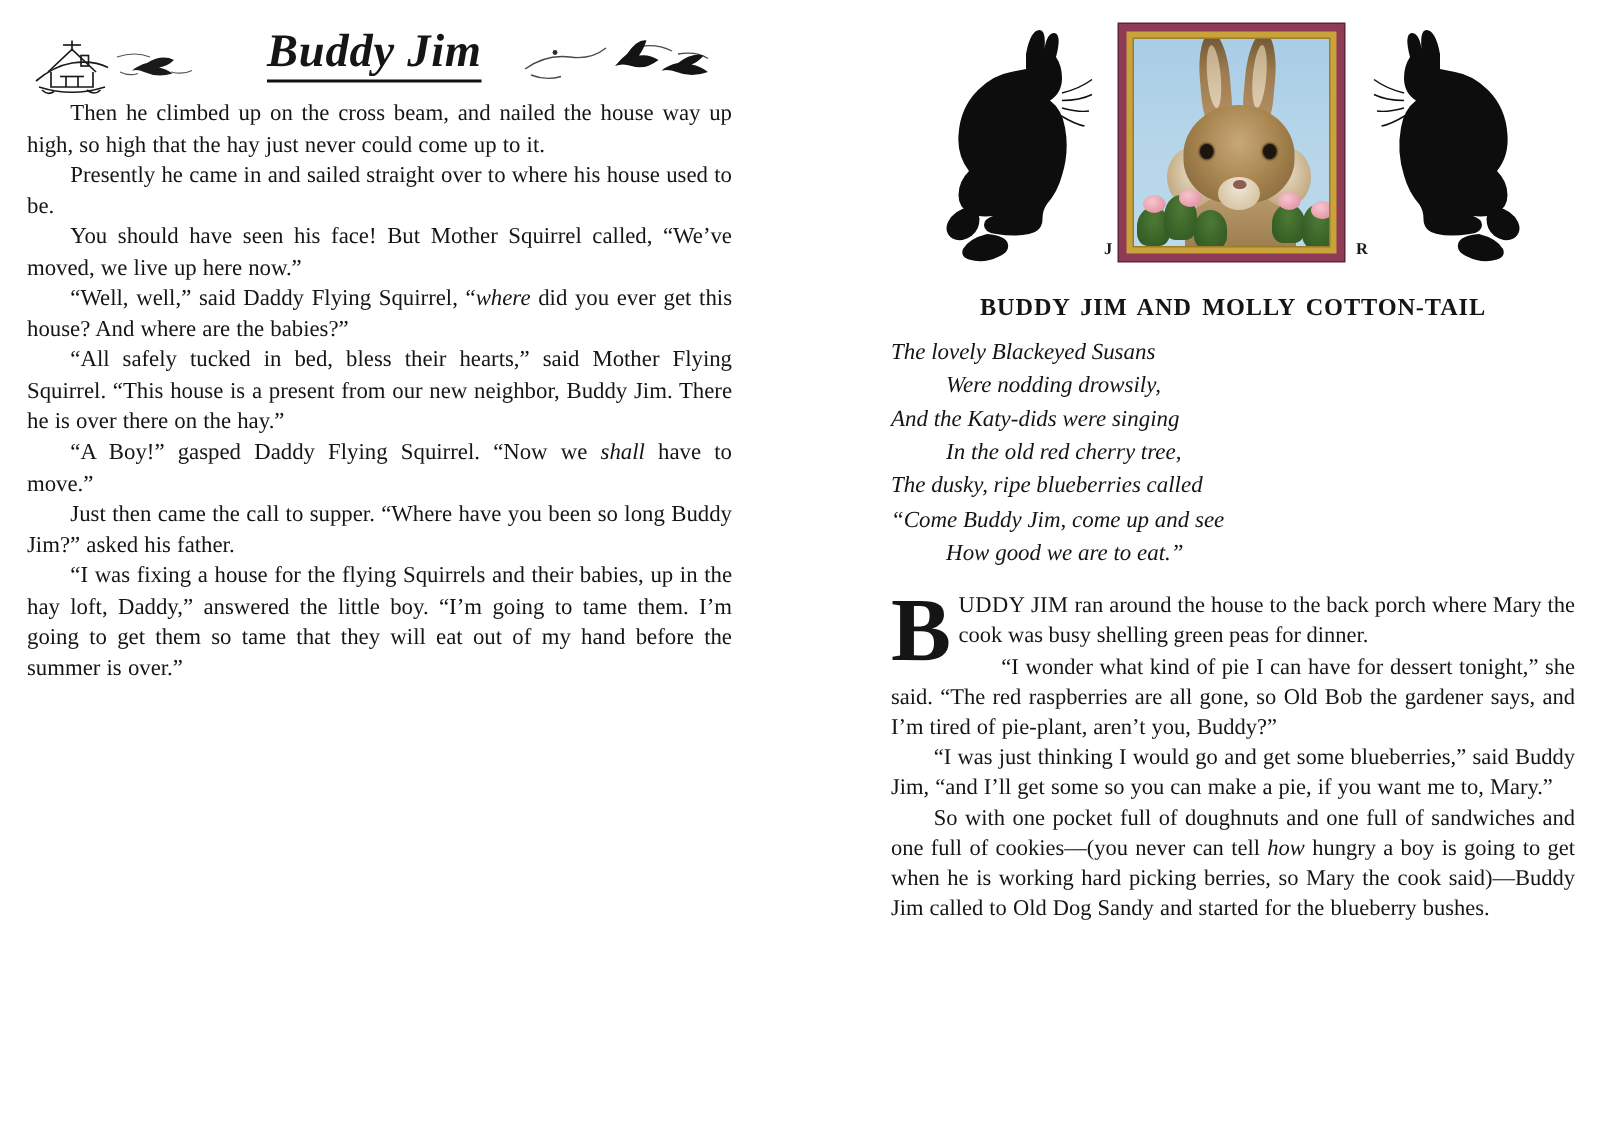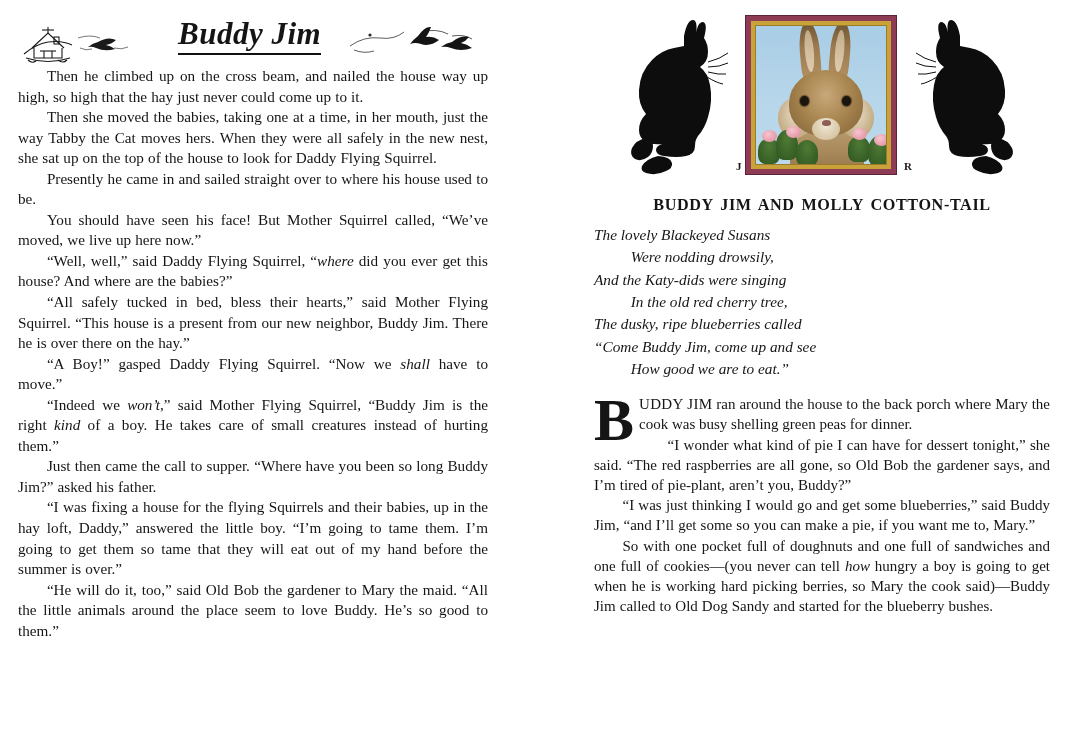--- a/index.html
+++ b/index.html
@@ -220,35 +220,32 @@
           <circle cx="22" cy="17" r="1.6" fill="#2a2a2a"></circle>
           <g fill="#141414">
             <path d="M70 18 q7 -10 13 -9 q-2 6 -5 10 q7 -1 13 3 q-9 7 -18 4 q-6 -2 -11 0 q4 -5 8 -8 z"></path>
             <path d="M104 24 q9 -7 17 -5 q-3 4 -8 6 q6 1 11 5 q-11 4 -21 0 q-5 -2 -10 -1 q5 -4 11 -5 z"></path>
           </g>
         </svg>
       </span>
     </div>
 
     <p class="bodytext">Then he climbed up on the cross beam, and nailed the house way up high, so high that the hay just never could come up to it.</p>
-    <p class="bodytext">Then she moved the babies, taking one at a time, in her mouth, just the way Tabby the Cat moves hers.   When they were all safely in the new nest, she sat up on the top of the house to look for Daddy Flying Squirrel.</p>
     <p class="bodytext">Presently he came in and sailed straight over to where his house used to be.</p>
     <p class="bodytext">You should have seen his face!  But Mother Squirrel called, “We’ve moved, we live up here now.”</p>
 
     <p class="bodytext"><span>“Well, well,” said Daddy Flying Squirrel, “</span><i class="em">where</i><span> did you ever get this house?   And where are the babies?”</span></p>
 
     <p class="bodytext">“All safely tucked in bed, bless their hearts,” said Mother Flying Squirrel.  “This house is a present from our new neighbor, Buddy Jim.   There he is over there on the hay.”</p>
 
     <p class="bodytext"><span>“A Boy!” gasped Daddy Flying Squirrel.   “Now we </span><i class="em">shall</i><span> have to move.”</span></p>
 
-    <p class="bodytext"><span>“Indeed we </span><i class="em">won’t</i><span>,” said Mother Flying Squirrel, “Buddy Jim is the right </span><i class="em">kind</i><span> of a boy.   He takes care of small creatures instead of hurting them.”</span></p>
 
     <p class="bodytext">Just then came the call to supper.   “Where have you been so long Buddy Jim?” asked his father.</p>
     <p class="bodytext">“I was fixing a house for the flying Squirrels and their babies, up in the hay loft, Daddy,” answered the little boy. “I’m going to tame them.  I’m going to get them so tame that they will eat out of my hand before the summer is over.”</p>
-    <p class="bodytext">“He will do it, too,” said Old Bob the gardener to Mary the maid.   “All the little animals around the place seem to love Buddy.  He’s so good to them.”</p>
   </div>
 
   <div class="col-right">
 
     <div class="plate">
 
       <span class="rabbit rabbit-left">
         <svg width="110" height="160" viewBox="0 0 110 160">
           <g fill="#0d0d0d">
             <path d="M62 18 q3 -16 9 -16 q5 0 3 16 q1 -14 7 -14 q5 1 1 16 q4 6 4 14 q0 10 -8 15

